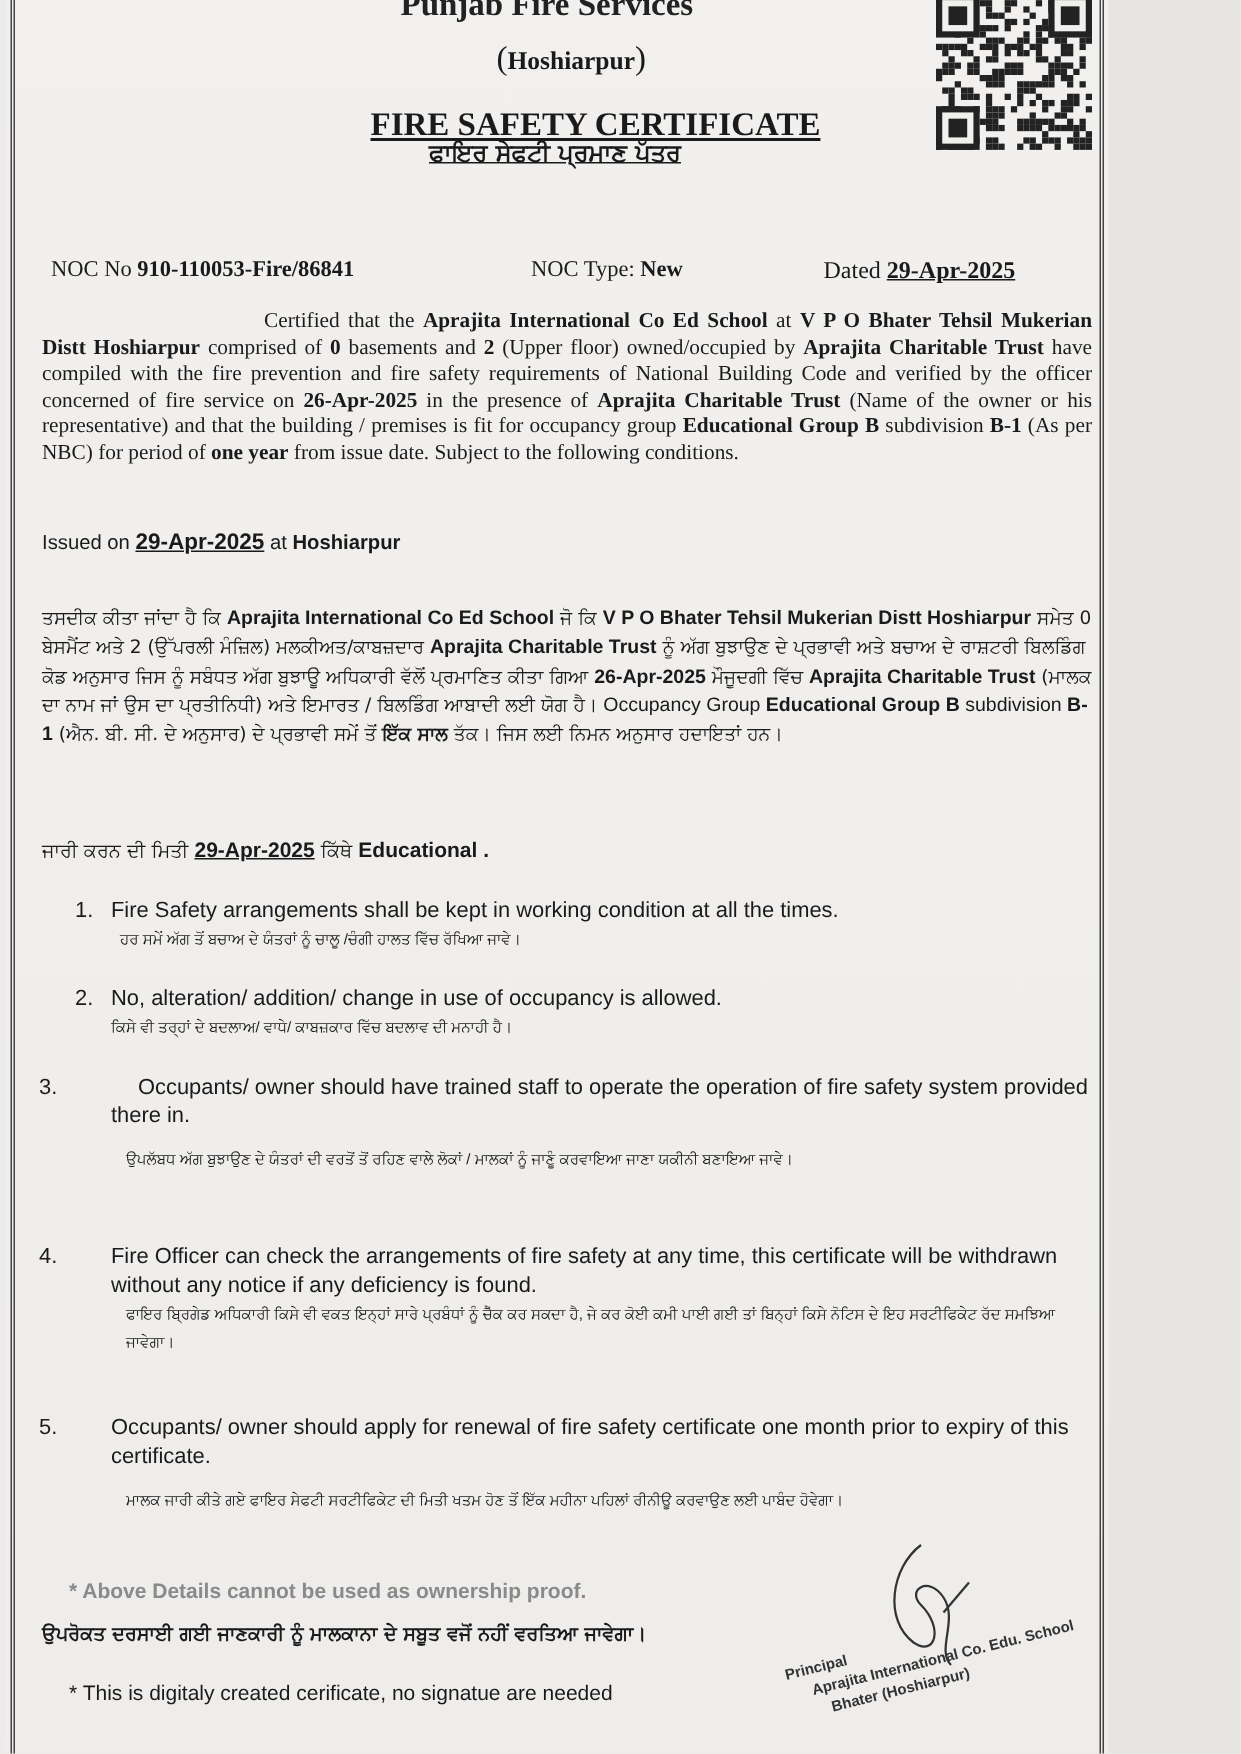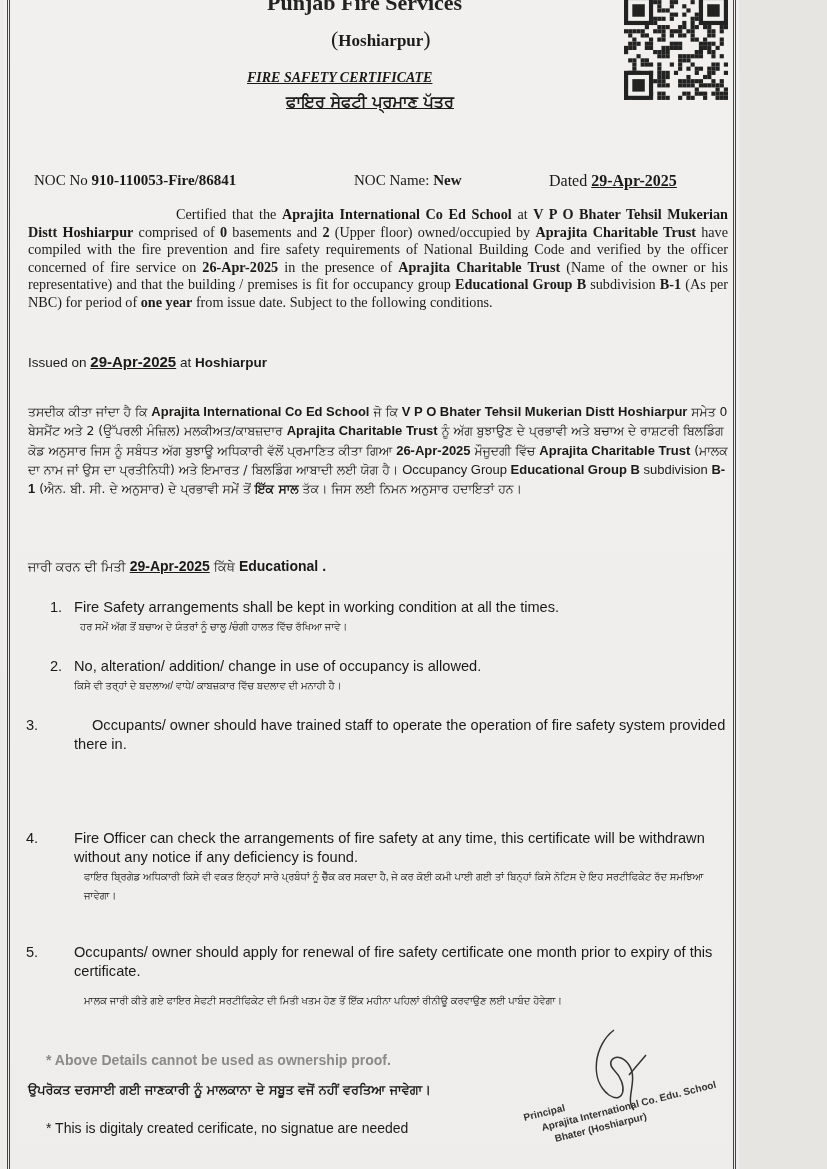--- a/index.html
+++ b/index.html
@@ -29,21 +29,21 @@
   .header-sub {
     position: absolute; left: 327px; top: 26px;
     font-size: 17px; font-weight: bold;
   }
   .header-sub .paren { font-size: 22px; font-weight: normal; }
   .qr {
     position: absolute; left: 620px; top: 0; width: 104px; height: 100px;
   }
   .cert-title {
     position: absolute; left: 243px; top: 70px;
-    font-size: 14px; font-weight: bold; text-decoration: underline; font-style: italic;
+    font-size: 22px; font-weight: bold; text-decoration: underline;
   }
   .cert-title-pa {
     position: absolute; left: 282px; top: 92px;
     font-family: "DejaVu Sans", sans-serif;
     font-size: 16px; font-weight: bold; text-decoration: underline;
   }
   .noc-line {
     position: absolute; top: 172px; left: 30px; width: 690px;
     font-family: "Liberation Serif", serif; font-size: 15px;
   }
@@ -383,21 +383,21 @@
       <rect x="0" y="17" width="7" height="7" fill="#222"></rect>
       <rect x="1" y="18" width="5" height="5" fill="#f0f0ee"></rect>
       <rect x="2" y="19" width="3" height="3" fill="#222"></rect>
     </svg>
 
   <div class="cert-title">FIRE SAFETY CERTIFICATE</div>
   <div class="cert-title-pa">ਫਾਇਰ ਸੇਫਟੀ ਪ੍ਰਮਾਣ ਪੱਤਰ</div>
 
   <div class="noc-line">
     <span style="left:0"><span style="position:static">NOC No</span> <b>910-110053-Fire/86841</b></span>
-    <span style="left:320px"><span style="position:static">NOC Name:</span> <b>New</b></span>
+    <span style="left:320px"><span style="position:static">NOC Type:</span> <b>New</b></span>
     <span style="left:515px;font-size:16px"><span style="position:static">Dated</span> <b class="u">29-Apr-2025</b></span>
   </div>
 
   <div class="en-para">
     <span style="display:inline-block;width:148px"></span><span>Certified that the </span><b>Aprajita International Co Ed School</b><span> at </span><b>V P O Bhater Tehsil Mukerian Distt Hoshiarpur</b><span> comprised of </span><b>0</b><span> basements and </span><b>2</b><span> (Upper floor) owned/occupied by </span><b>Aprajita Charitable Trust</b><span> have compiled with the fire prevention and fire safety requirements of National Building Code and verified by the officer concerned of fire service on </span><b>26-Apr-2025</b><span> in the presence of </span><b>Aprajita Charitable Trust</b><span> (Name of the owner or his representative) and that the building / premises is fit for occupancy group </span><b>Educational Group B</b><span> subdivision </span><b>B-1</b><span> (As per NBC) for period of </span><b>one year</b><span> from issue date. Subject to the following conditions.</span>
   </div>
 
   <div class="issued">
     <span>Issued on </span><b class="u" style="font-size:15px">29-Apr-2025</b><span> at </span><b>Hoshiarpur</b>
   </div>
@@ -413,20 +413,21 @@
   <div class="cond" style="top:598px">
     <div><span class="num">1.</span><span>Fire Safety arrangements shall be kept in working condition at all the times.</span></div>
     <div class="pa" style="padding-left:30px">ਹਰ ਸਮੇਂ ਅੱਗ ਤੋਂ ਬਚਾਅ ਦੇ ਯੰਤਰਾਂ ਨੂੰ ਚਾਲੂ /ਚੰਗੀ ਹਾਲਤ ਵਿੱਚ ਰੱਖਿਆ ਜਾਵੇ।</div>
   </div>
   <div class="cond" style="top:657px">
     <div><span class="num">2.</span><span>No, alteration/ addition/ change in use of occupancy is allowed.</span></div>
     <div class="pa" style="padding-left:24px">ਕਿਸੇ ਵੀ ਤਰ੍ਹਾਂ ਦੇ ਬਦਲਾਅ/ ਵਾਧੇ/ ਕਾਬਜ਼ਕਾਰ ਵਿੱਚ ਬਦਲਾਵ ਦੀ ਮਨਾਹੀ ਹੈ।</div>
   </div>
   <div class="cond" style="top:716px;left:46px">
     <div style="padding-left:24px;text-indent:-24px"><span class="num" style="width:42px">3.</span><span>Occupants/ owner should have  trained staff to operate the operation of fire safety system provided there in.</span></div>
+    <div class="pa" style="padding-left:34px;margin-top:10px">ਉਪਲੱਬਧ ਅੱਗ ਬੁਝਾਉਣ ਦੇ ਯੰਤਰਾਂ ਦੀ ਵਰਤੋਂ ਤੋਂ ਰਹਿਣ ਵਾਲੇ ਲੋਕਾਂ / ਮਾਲਕਾਂ ਨੂੰ ਜਾਣੂੰ ਕਰਵਾਇਆ ਜਾਣਾ ਯਕੀਨੀ ਬਣਾਇਆ ਜਾਵੇ।</div>
   </div>
   <div class="cond" style="top:829px">
     <div style="padding-left:24px;text-indent:-24px"><span class="num">4.</span><span>Fire Officer can check the arrangements of fire safety at any time, this certificate will be withdrawn without any notice if any deficiency is found.</span></div>
     <div class="pa" style="padding-left:34px;">ਫਾਇਰ ਬ੍ਰਿਗੇਡ ਅਧਿਕਾਰੀ ਕਿਸੇ ਵੀ ਵਕਤ ਇਨ੍ਹਾਂ ਸਾਰੇ ਪ੍ਰਬੰਧਾਂ ਨੂੰ ਚੈੱਕ ਕਰ ਸਕਦਾ ਹੈ, ਜੇ ਕਰ ਕੋਈ ਕਮੀ ਪਾਈ ਗਈ ਤਾਂ ਬਿਨ੍ਹਾਂ ਕਿਸੇ ਨੋਟਿਸ ਦੇ ਇਹ ਸਰਟੀਫਿਕੇਟ ਰੱਦ ਸਮਝਿਆ ਜਾਵੇਗਾ।</div>
   </div>
   <div class="cond" style="top:943px">
     <div style="padding-left:24px;text-indent:-24px"><span class="num">5.</span><span>Occupants/ owner should apply for renewal of fire safety certificate one month prior to expiry of this certificate.</span></div>
     <div class="pa" style="padding-left:34px;margin-top:10px">ਮਾਲਕ ਜਾਰੀ ਕੀਤੇ ਗਏ ਫਾਇਰ ਸੇਫਟੀ ਸਰਟੀਫਿਕੇਟ ਦੀ ਮਿਤੀ ਖਤਮ ਹੋਣ ਤੋਂ ਇੱਕ ਮਹੀਨਾ ਪਹਿਲਾਂ ਰੀਨੀਊ ਕਰਵਾਉਣ ਲਈ ਪਾਬੰਦ ਹੋਵੇਗਾ।</div>
   </div>
 

